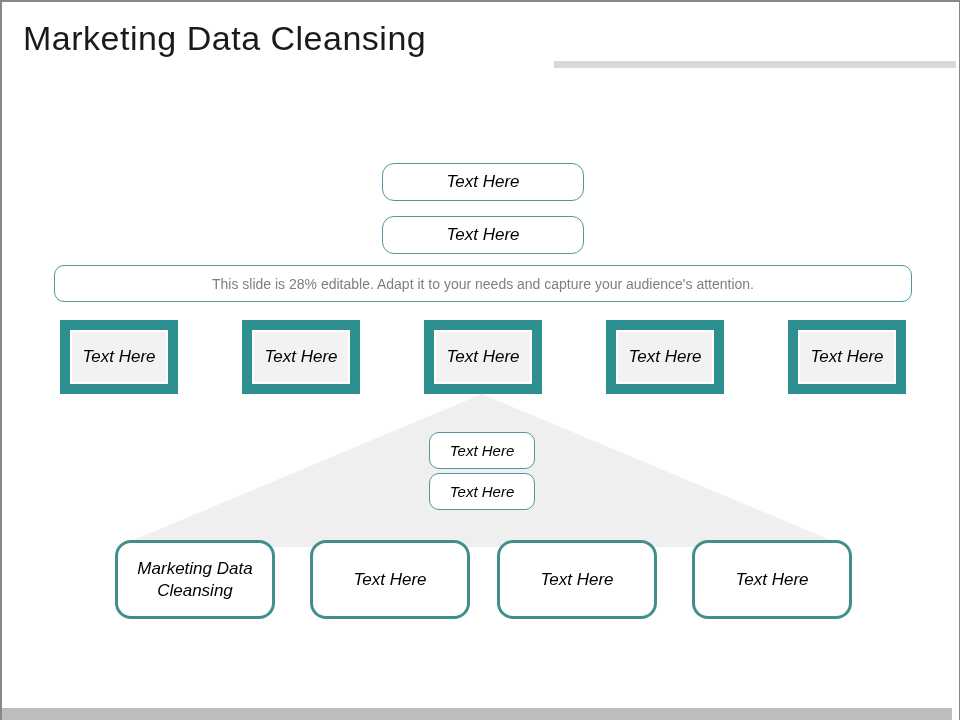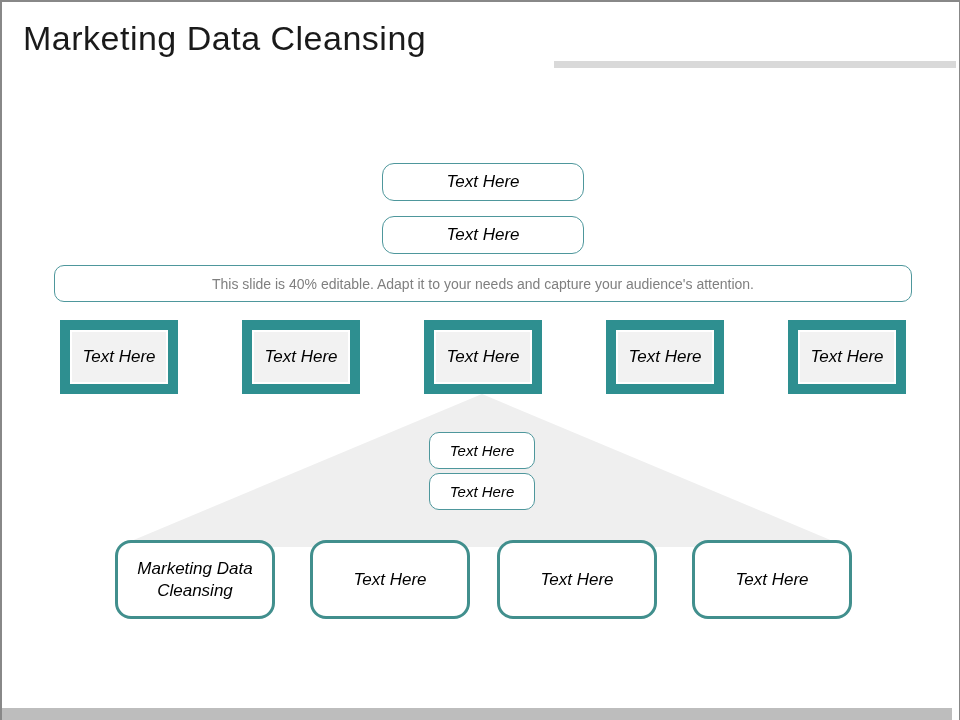--- a/index.html
+++ b/index.html
@@ -107,21 +107,21 @@
 <body>
 
 <div class="slide">
 
   <h1 class="slide-title">Marketing Data Cleansing</h1>
   <div class="title-rule"></div>
 
   <div class="top-btn b1 placeholder-text">Text Here</div>
   <div class="top-btn b2 placeholder-text">Text Here</div>
 
-  <div class="banner">This slide is 40% editable.  Adapt it to your needs and capture your audience's attention.</div>
+  <div class="banner">This slide is 28% editable.  Adapt it to your needs and capture your audience's attention.</div>
 
   <div class="tbox p1">
     <div class="tbox-inner placeholder-text">Text Here</div>
   </div>
   <div class="tbox p2">
     <div class="tbox-inner placeholder-text">Text Here</div>
   </div>
   <div class="tbox p3">
     <div class="tbox-inner placeholder-text">Text Here</div>
   </div>

